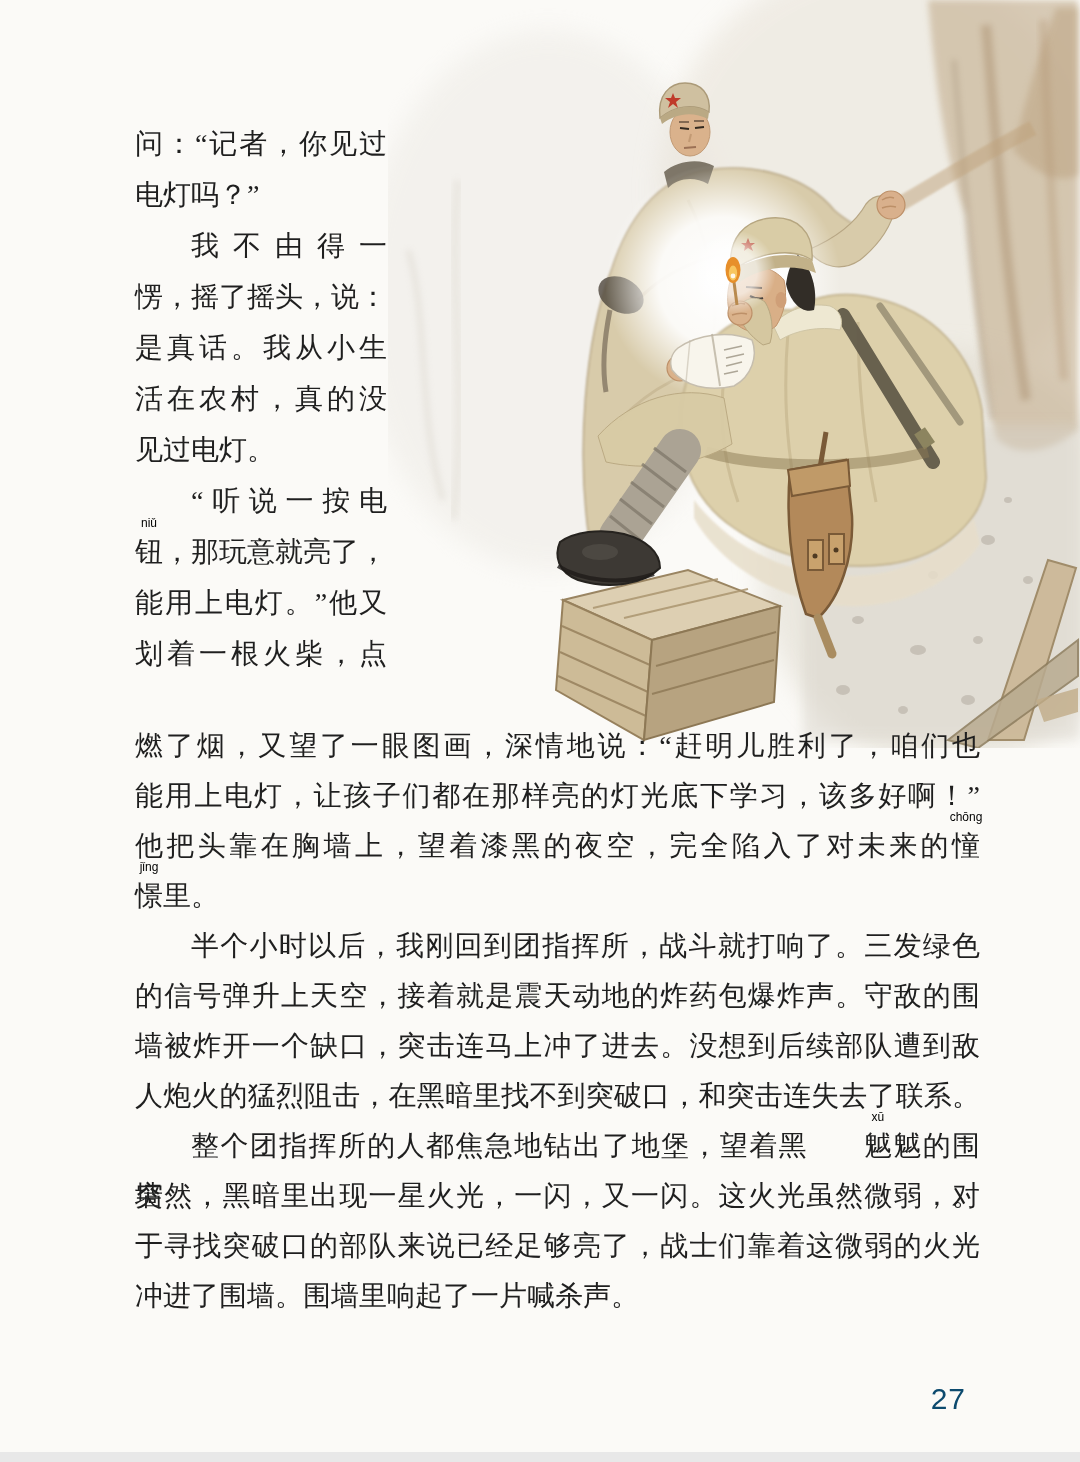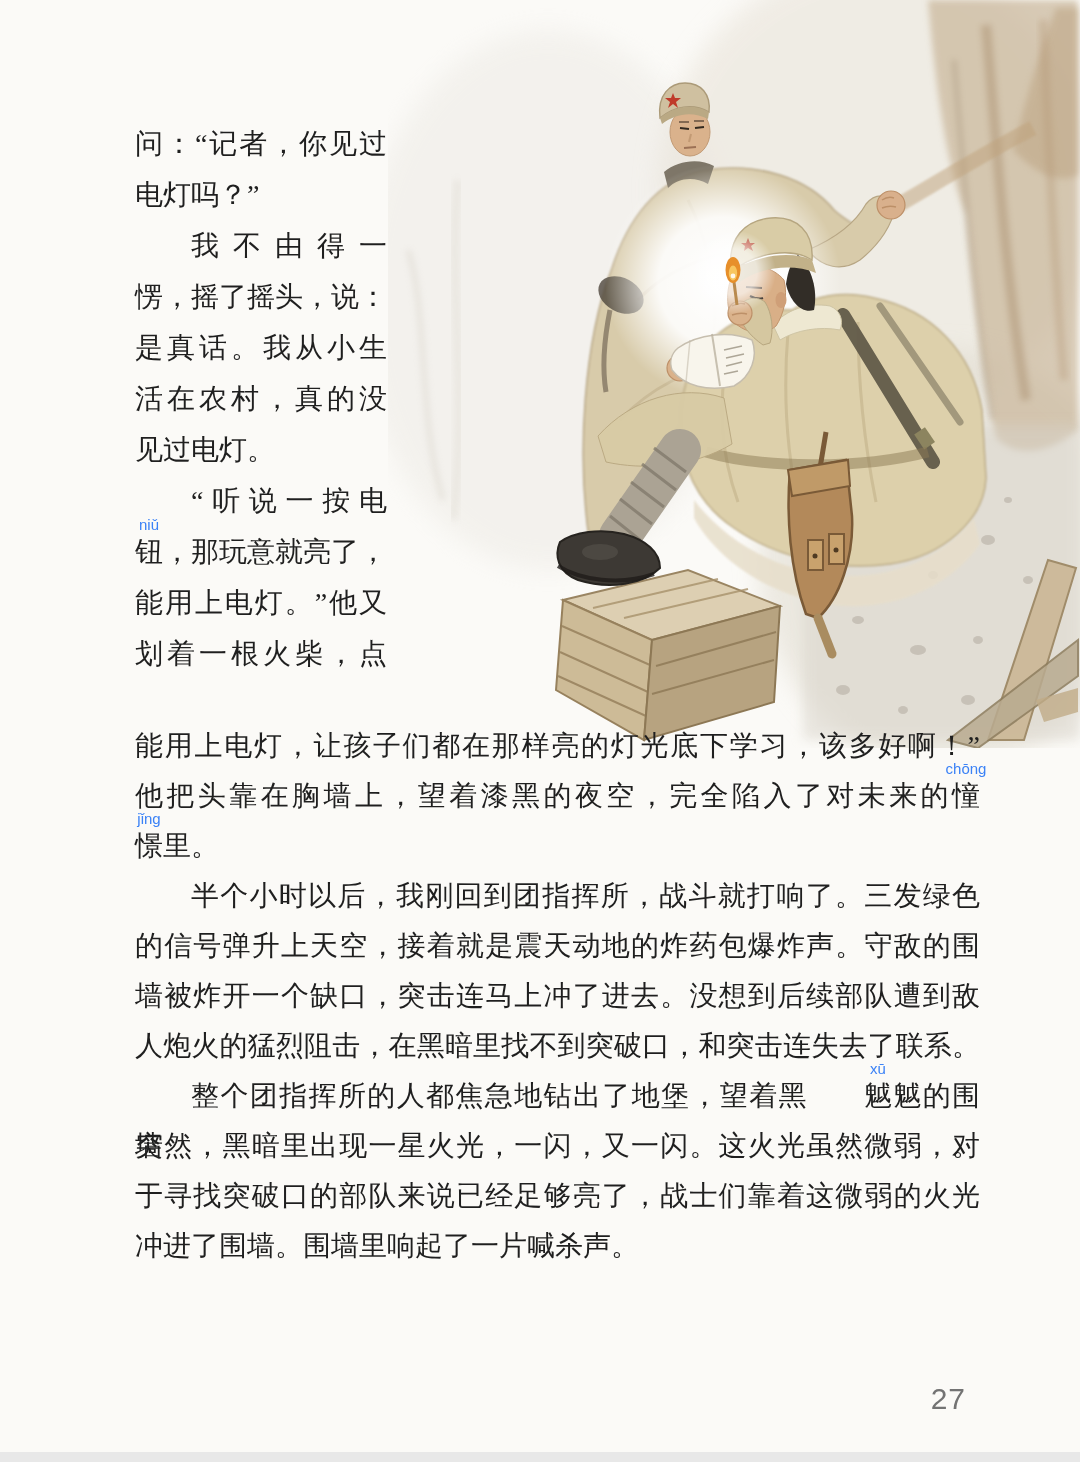--- a/index.html
+++ b/index.html
@@ -27,31 +27,31 @@
     height:50px;line-height:50px;font-size:28px;
     text-align:justify;text-align-last:justify;
   }
   .ln.noj{text-align-last:left;}
   .ln.ind{text-indent:56px;}
   
   .rbx{position:relative;display:inline-block;line-height:normal;}
   .py{
     position:absolute;top:-16px;left:50%;transform:translateX(-50%);
     font-family:"Liberation Sans","DejaVu Sans",sans-serif;
-    font-style:normal;font-size:15px;line-height:1;
-    color:#3b82f6;white-space:nowrap;
+    font-style:normal;font-size:12px;line-height:1;
+    color:#000000;white-space:nowrap;
   }
   
   .illo{position:absolute;left:388px;top:0;width:692px;height:748px;}
   .illo svg{display:block;}
   
   .pagenum{
     position:absolute;right:114px;bottom:36px;
     font-family:"Liberation Sans","DejaVu Sans",sans-serif;
-    font-size:30px;color:#737373;letter-spacing:1px;
+    font-size:30px;color:#0c4a6e;letter-spacing:1px;
   }
 </style>
 </head>
 <body>
 
 <div class="page">
 
   <div class="illo">
     <svg width="692" height="748" viewBox="0 0 692 748" xmlns="http://www.w3.org/2000/svg">
       <defs>
@@ -254,20 +254,21 @@
     <div class="ln">是真话。我从小生</div>
     <div class="ln">活在农村，真的没</div>
     <div class="ln noj">见过电灯。</div>
     <div class="ln ind">“听说一按电</div>
     <div class="ln"><span class="rbx"><i class="py">niǔ</i><span>钮</span></span><span>，那玩意就亮了，</span></div>
     <div class="ln">能用上电灯。”他又</div>
     <div class="ln">划着一根火柴，点</div>
   </div>
 
   <div class="fullcol">
+    <div class="ln">燃了烟，又望了一眼图画，深情地说：“赶明儿胜利了，咱们也</div>
     <div class="ln">能用上电灯，让孩子们都在那样亮的灯光底下学习，该多好啊！”</div>
     <div class="ln"><span>他把头靠在胸墙上，望着漆黑的夜空，完全陷入了对未来的</span><span class="rbx"><i class="py">chōng</i><span>憧</span></span></div>
     <div class="ln noj"><span class="rbx"><i class="py">jǐng</i><span>憬</span></span><span>里。</span></div>
     <div class="ln ind">半个小时以后，我刚回到团指挥所，战斗就打响了。三发绿色</div>
     <div class="ln">的信号弹升上天空，接着就是震天动地的炸药包爆炸声。守敌的围</div>
     <div class="ln">墙被炸开一个缺口，突击连马上冲了进去。没想到后续部队遭到敌</div>
     <div class="ln">人炮火的猛烈阻击，在黑暗里找不到突破口，和突击连失去了联系。</div>
     <div class="ln ind"><span>整个团指挥所的人都焦急地钻出了地堡，望着黑</span><span class="rbx"><i class="py">xū</i><span>魆</span></span><span>魆的围墙。</span></div>
     <div class="ln">突然，黑暗里出现一星火光，一闪，又一闪。这火光虽然微弱，对</div>
     <div class="ln">于寻找突破口的部队来说已经足够亮了，战士们靠着这微弱的火光</div>

